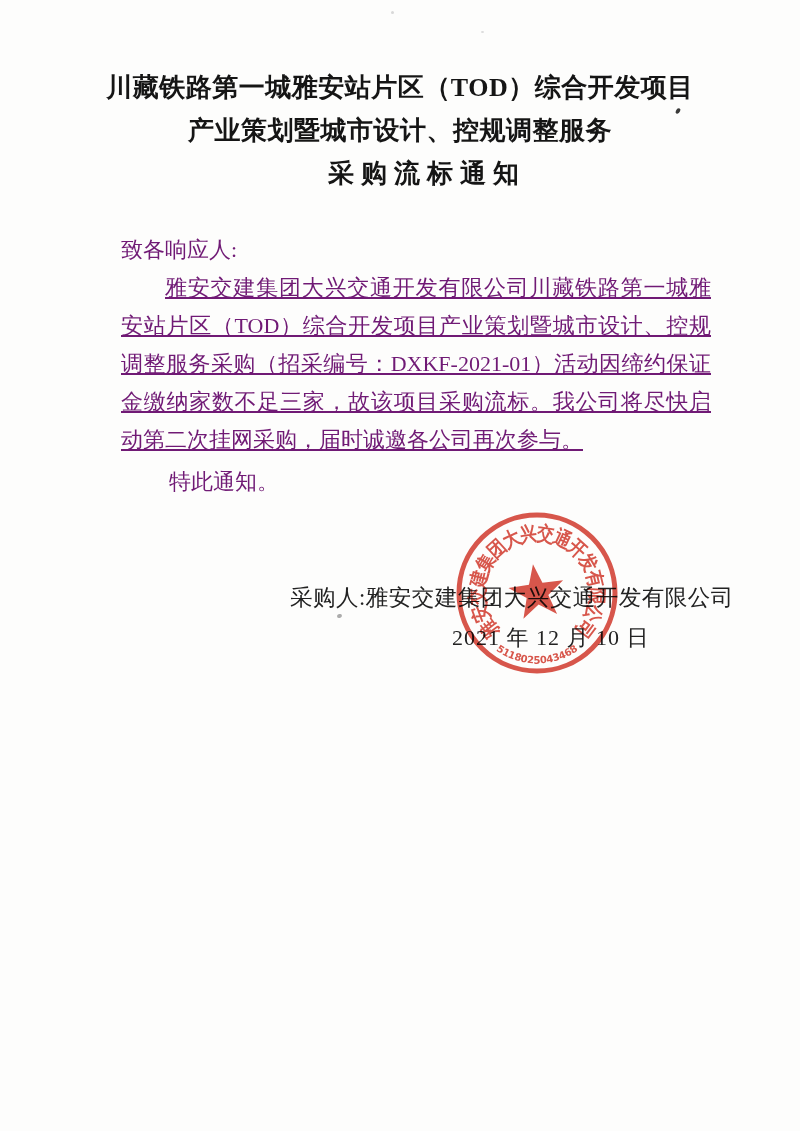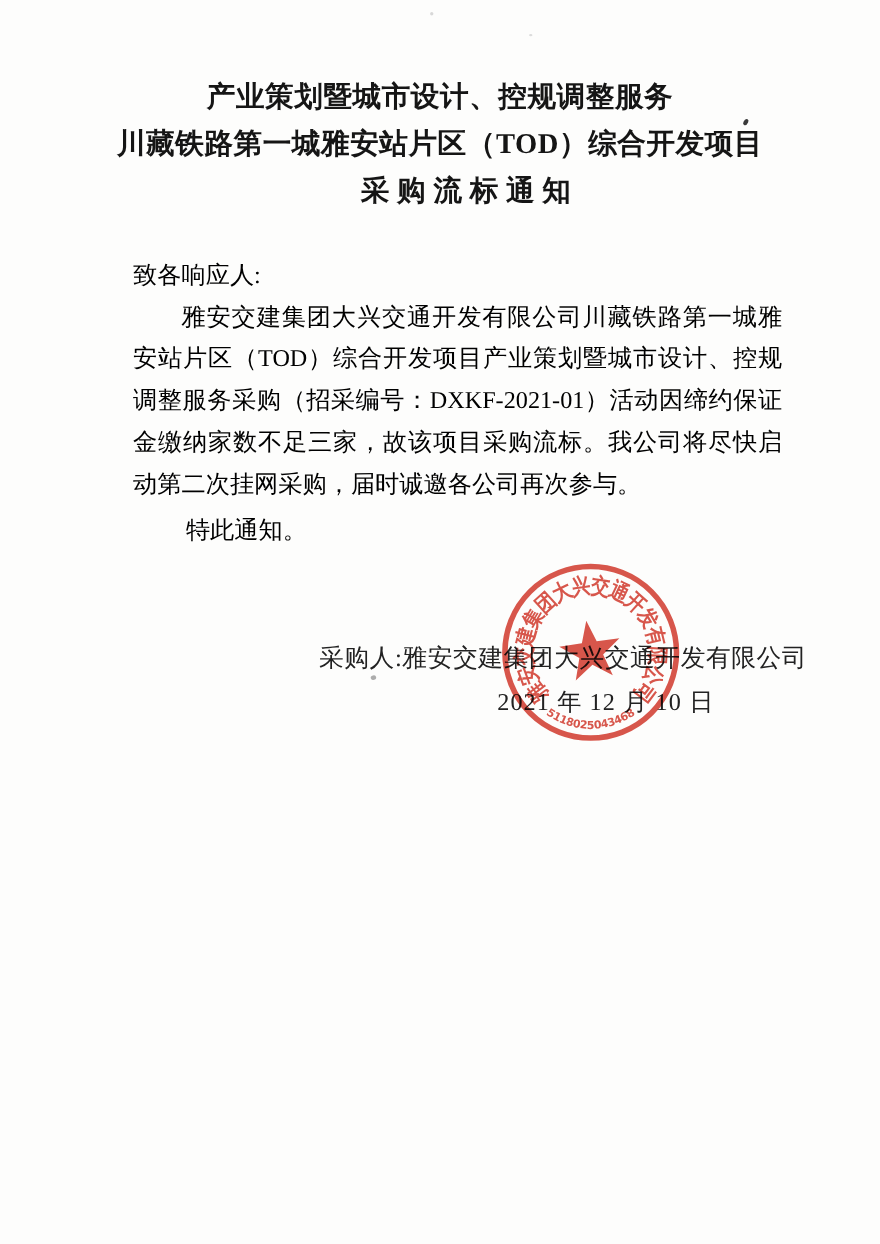--- a/index.html
+++ b/index.html
@@ -23,24 +23,24 @@
   }
   .title-line3{
     letter-spacing:7px;
     position:relative;left:27px;
   }
   .body-block{
     position:absolute;top:231px;left:121px;width:590px;
     font-size:22px;
     line-height:38px;
     text-align:justify;
-    color:#000000;
+    color:#701a75;
   }
   .salutation{margin:0;}
-  .para{margin:0;text-indent:2em;}
+  .para{margin:0;text-indent:2em;text-decoration:underline;}
   .closing{margin:4px;text-indent:2em;}
   .signature-line{
     position:absolute;top:582px;left:290px;
     font-size:22.5px;
     letter-spacing:0.5px;
     white-space:nowrap;
     color:#222222;
   }
   .date-line{
     position:absolute;top:623px;left:452px;
@@ -75,22 +75,22 @@
   .artifact-2{left:337px;top:614px;width:5px;height:4px;background:#6a6a6a;opacity:.55;transform:rotate(-15deg);}
   .artifact-3{left:391px;top:11px;width:3px;height:3px;background:#d8d8d8;}
   .artifact-4{left:481px;top:31px;width:3px;height:2px;background:#dcdcdc;}
 </style>
 </head>
 <body>
 
 <div class="page">
 
   <div class="title-block">
+    <div>川藏铁路第一城雅安站片区（TOD）综合开发项目</div>
     <div>产业策划暨城市设计、控规调整服务</div>
-    <div>川藏铁路第一城雅安站片区（TOD）综合开发项目</div>
     <div class="title-line3">采购流标通知</div>
   </div>
 
   <div class="body-block">
     <p class="salutation">致各响应人:</p>
     <p class="para">雅安交建集团大兴交通开发有限公司川藏铁路第一城雅安站片区（TOD）综合开发项目产业策划暨城市设计、控规调整服务采购（招采编号：DXKF-2021-01）活动因缔约保证金缴纳家数不足三家，故该项目采购流标。我公司将尽快启动第二次挂网采购，届时诚邀各公司再次参与。</p>
     <p class="closing">特此通知。</p>
   </div>
 
   <div class="signature-line"><span>采购人:</span><span>雅安交建集团大兴交通开发有限公司</span></div>

